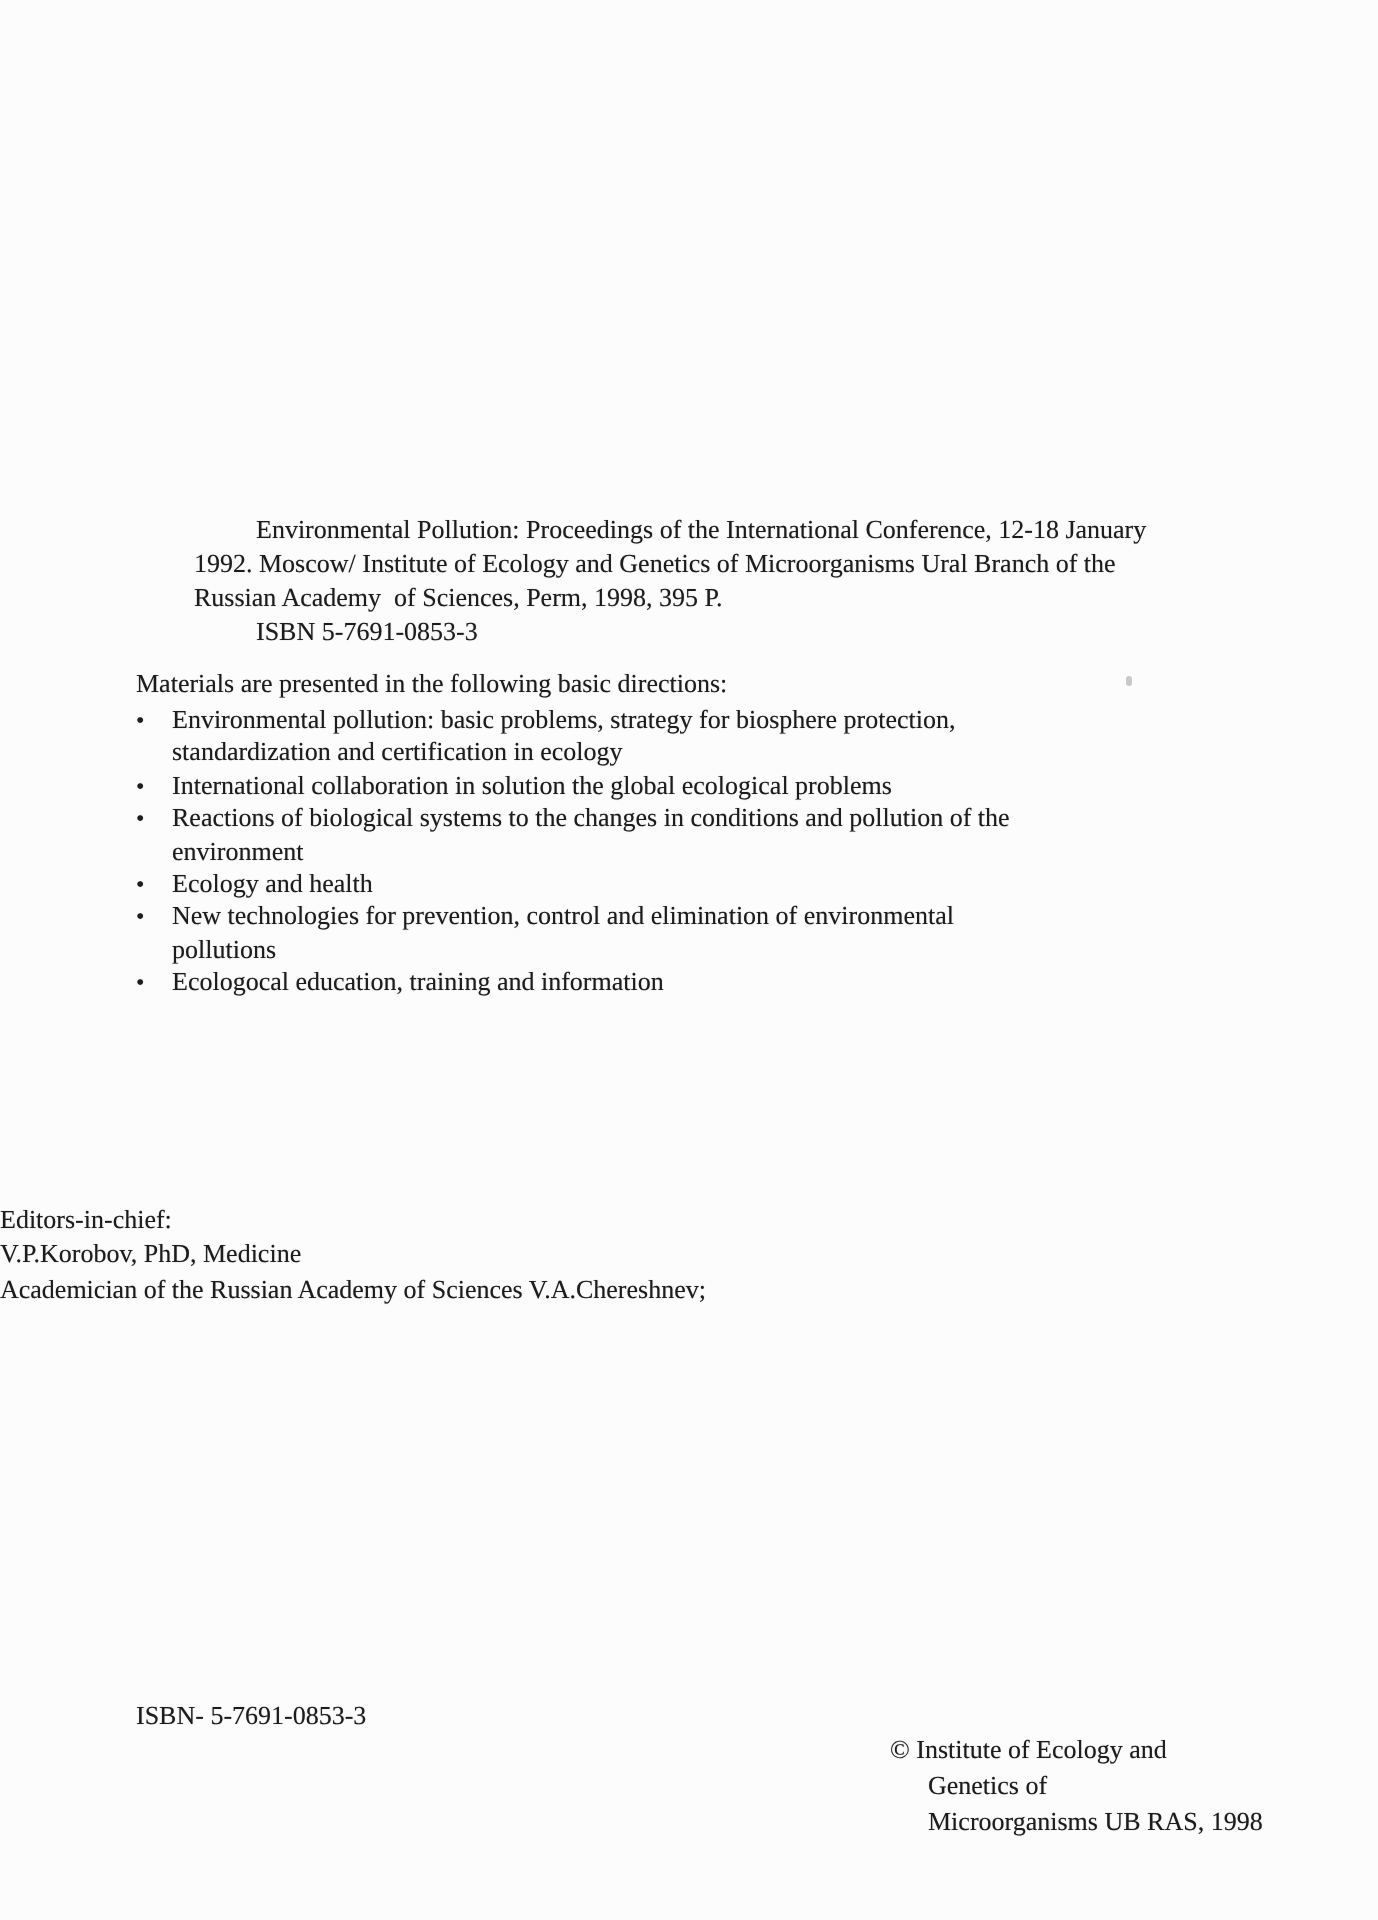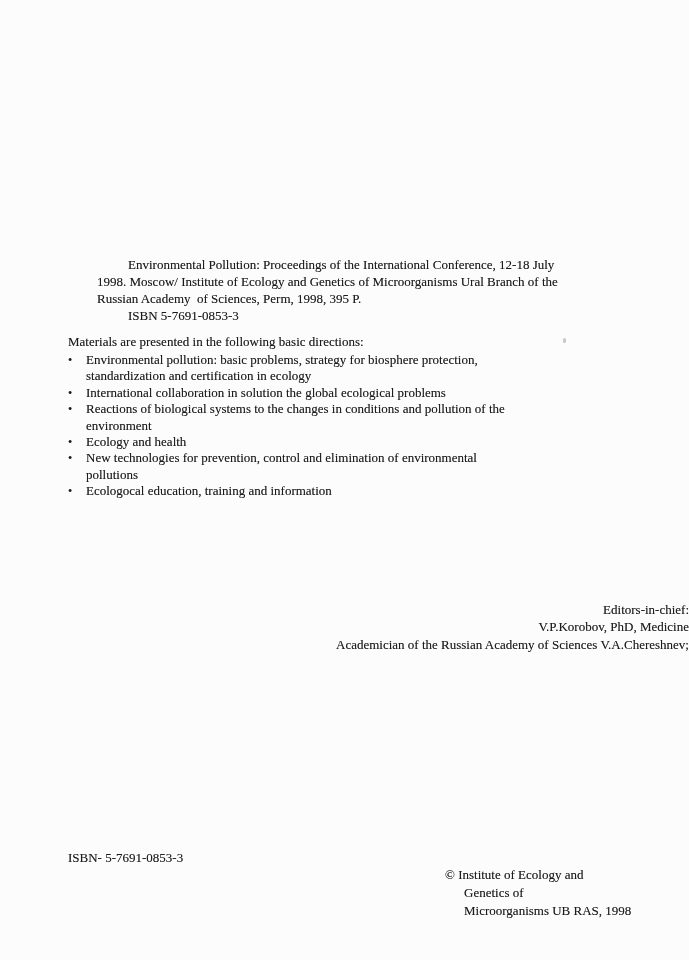--- a/index.html
+++ b/index.html
@@ -70,21 +70,21 @@
     width: 600px;
     line-height: 17px;
     white-space: pre-wrap;
   }
   
   .editors {
     position: absolute;
     top: 601px;
     left: 0;
     width: 689px;
-    text-align: right;
+    text-align: left;
     line-height: 17.3px;
   }
   
   .footer-isbn {
     position: absolute;
     top: 849px;
     left: 68px;
     line-height: 17px;
   }
   .copyright {
@@ -108,22 +108,22 @@
     background: #c9c9c9;
     border-radius: 2px;
   }
 </style>
 </head>
 <body>
 
 <div class="page">
 
   <div class="citation">
-    <div class="line indent">Environmental Pollution: Proceedings of the International Conference, 12-18 July</div>
-    <div class="line">1998. Moscow/ Institute of Ecology and Genetics of Microorganisms Ural Branch of the</div>
+    <div class="line indent">Environmental Pollution: Proceedings of the International Conference, 12-18 January</div>
+    <div class="line">1992. Moscow/ Institute of Ecology and Genetics of Microorganisms Ural Branch of the</div>
     <div class="line">Russian Academy  of Sciences, Perm, 1998, 395 P.</div>
     <div class="line indent">ISBN 5-7691-0853-3</div>
   </div>
 
   <div class="intro line">Materials are presented in the following basic directions:</div>
 
   <div class="scan-dot"></div>
 
   <div class="bullet-list">
     <div class="bullet-row">

